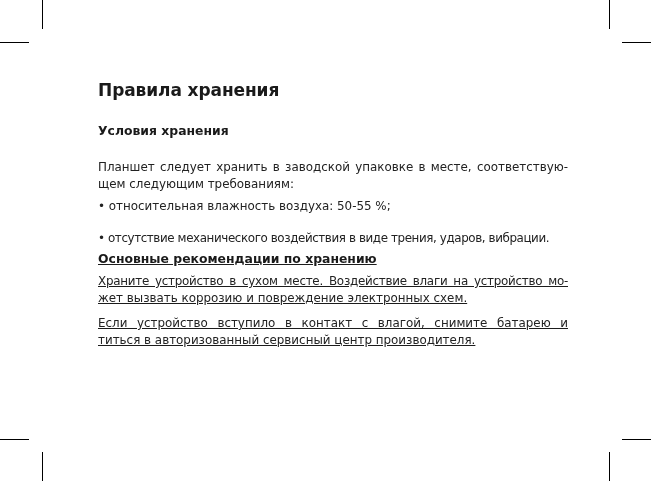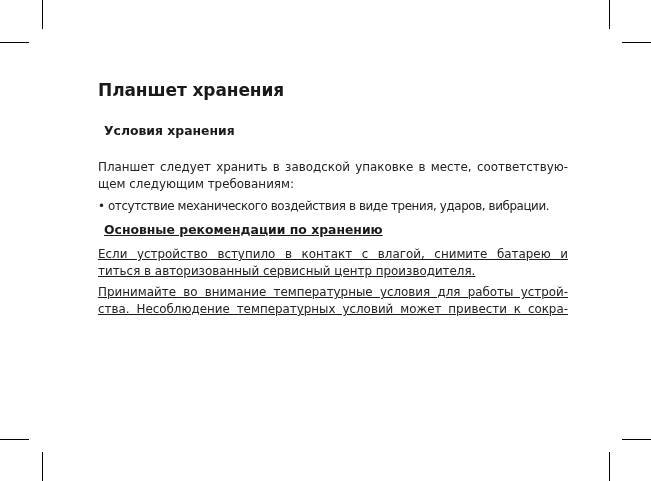--- a/index.html
+++ b/index.html
@@ -35,21 +35,21 @@
       line-height: 24px;
       height: 24px;
       margin: 0;
       color: #1a1a1a;
       letter-spacing: -0.1px;
     }
     .h2 {
       font-weight: bold;
       font-size: 12.4px;
       line-height: 17px;
-      margin: 6px;
+      margin: 0;
       color: #1a1a1a;
     }
     .para {
       margin: 0;
       font-size: 11.9px;
       line-height: 17px;
       color: #222222;
     }
     .line {
       display: block;
@@ -72,43 +72,46 @@
 <div class="crop h" style="left:0; top:42px;"></div>
 <div class="crop v" style="left:609px; top:0;"></div>
 <div class="crop h" style="left:622px; top:42px;"></div>
 <div class="crop h" style="left:0; top:439px;"></div>
 <div class="crop v" style="left:42px; top:452px;"></div>
 <div class="crop h" style="left:622px; top:439px;"></div>
 <div class="crop v" style="left:609px; top:452px;"></div>
 
 <div class="page">
 
-  <h1 class="title">Планшет хранения</h1>
+  <h1 class="title">Правила хранения</h1>
 
   <div style="margin-top:20px;">
     <h2 class="h2">Условия хранения</h2>
 
     <p class="para" style="margin-top:20px;">
       <span class="line" style="white-space: normal;">Планшет следует хранить в заводской упаковке в месте, соответствую-</span>
       <span class="line last" style="white-space: normal;">щем следующим требованиям:</span>
     </p>
 
+    <p class="para" style="margin-top:5px;">
+      <span class="line last" style="white-space: normal;">• относительная влажность воздуха: 50-55 %;</span>
+    </p>
 
-    <p class="para" style="margin-top:5px;">
+    <p class="para" style="margin-top:15px;">
       <span class="line last squeeze2" style="white-space: normal;">• отсутствие механического воздействия в виде трения, ударов, вибрации.</span>
     </p>
   </div>
 
   <div style="margin-top:3px;text-decoration:underline;">
     <h2 class="h2">Основные рекомендации по хранению</h2>
 
+    <p class="para" style="margin-top:6px;">
+      <span class="line squeeze" style="white-space: normal;">Храните устройство в сухом месте. Воздействие влаги на устройство мо-</span>
+      <span class="line last" style="white-space: normal;">жет вызвать коррозию и повреждение электронных схем.</span>
+    </p>
 
     <p class="para" style="margin-top:8px;">
       <span class="line" style="white-space: normal;">Если устройство вступило в контакт с влагой, снимите батарею и</span>
       <span class="line last" style="white-space: normal;">титься в авторизованный сервисный центр производителя.</span>
     </p>
 
-    <p class="para" style="margin-top:4px;">
-      <span class="line" style="white-space: normal;">Принимайте во внимание температурные условия для работы устрой-</span>
-      <span class="line" style="white-space: normal;">ства. Несоблюдение температурных условий может привести к сокра-</span>
-    </p>
   </div>
 </div>
 
 </body></html>

